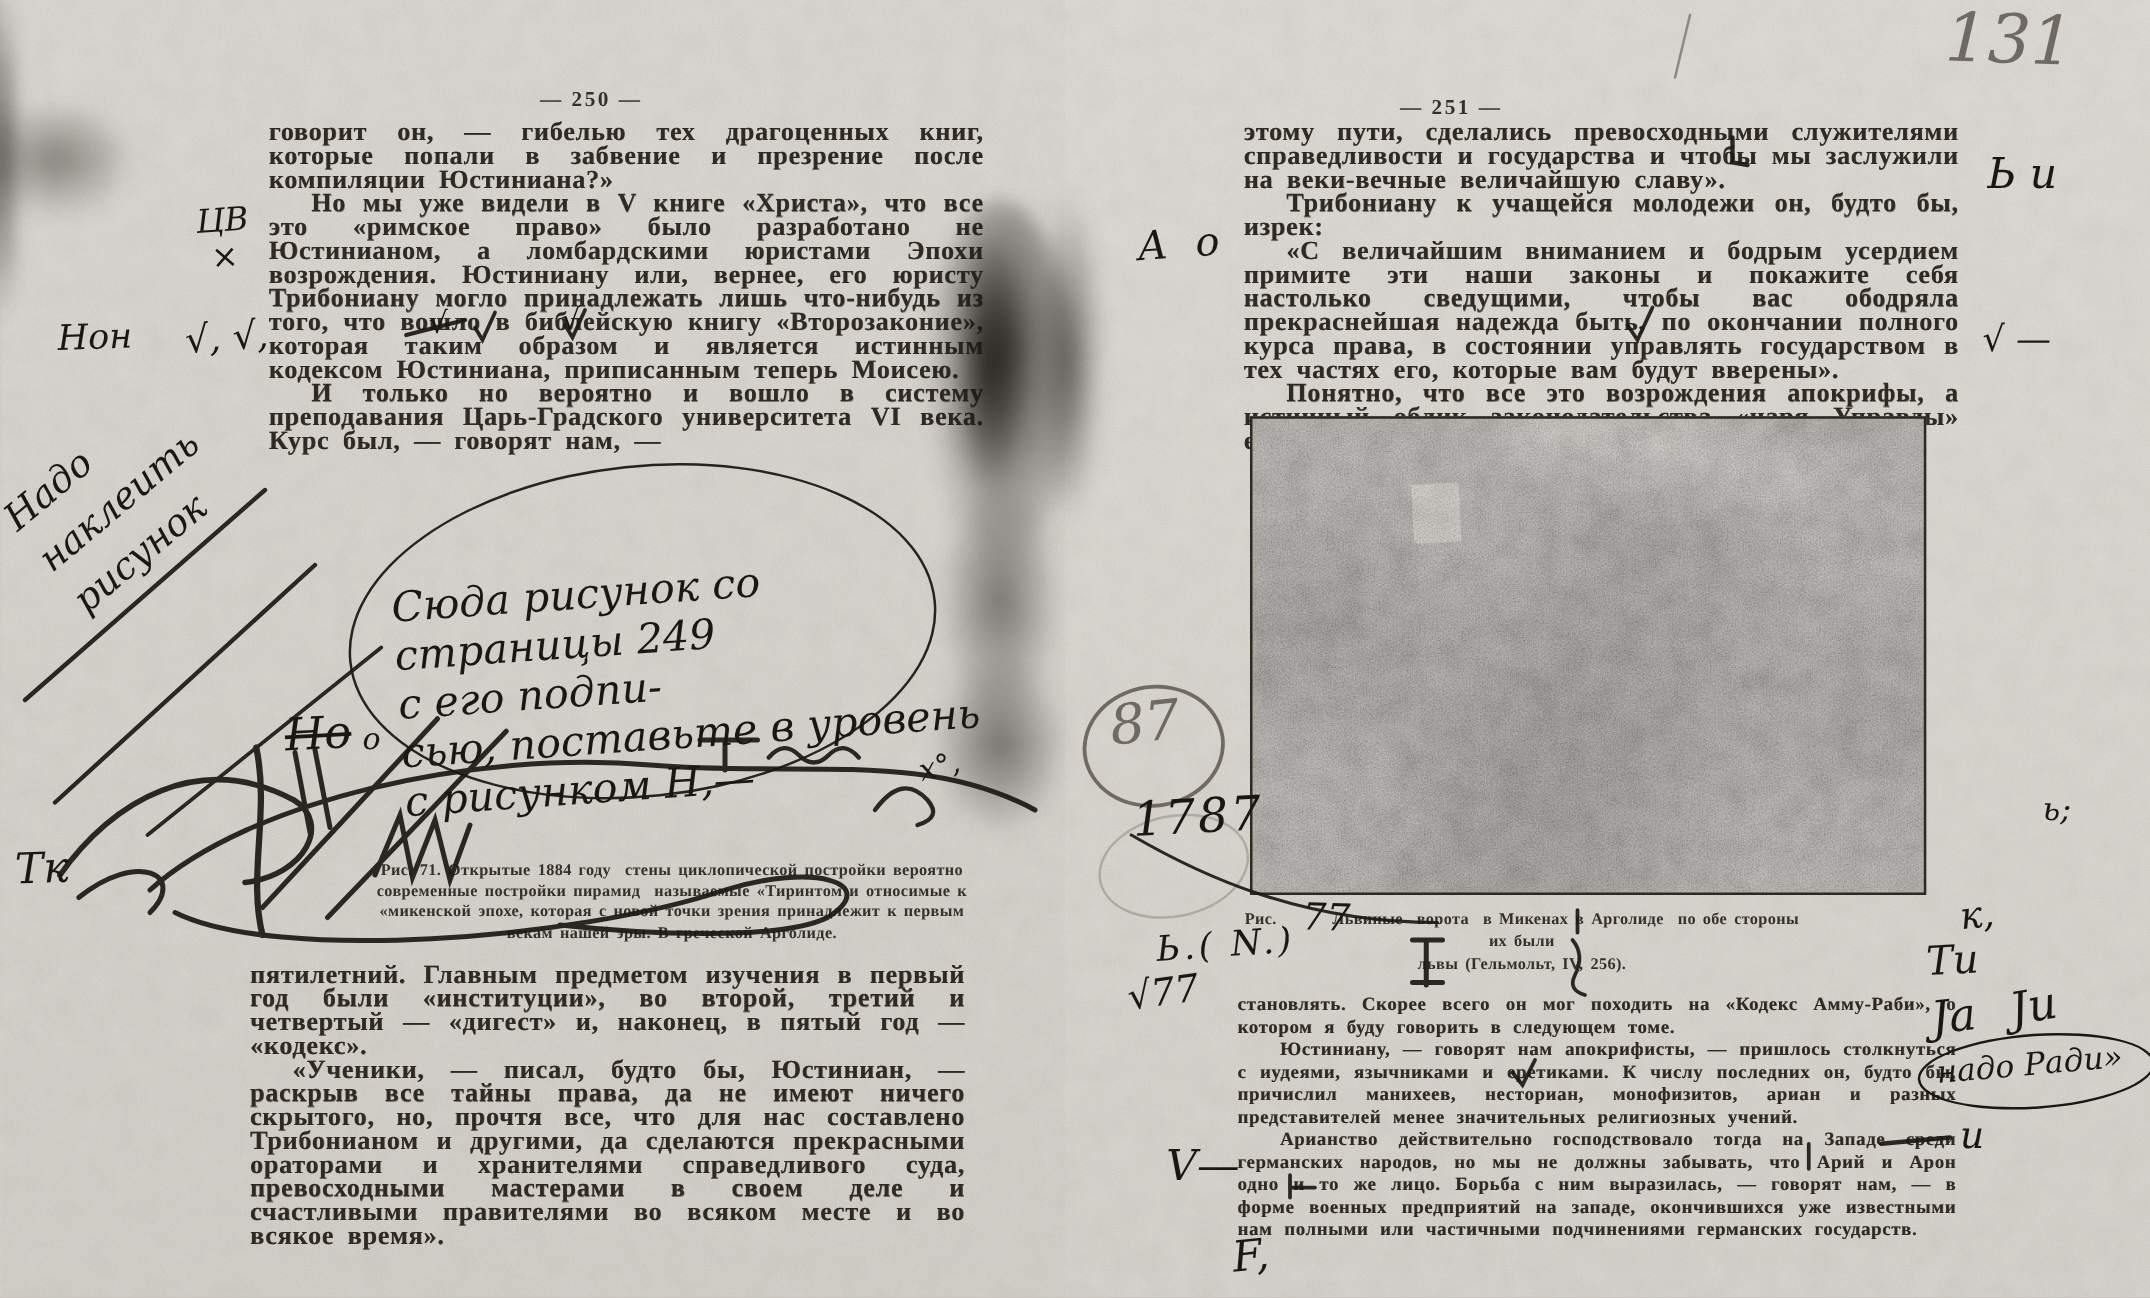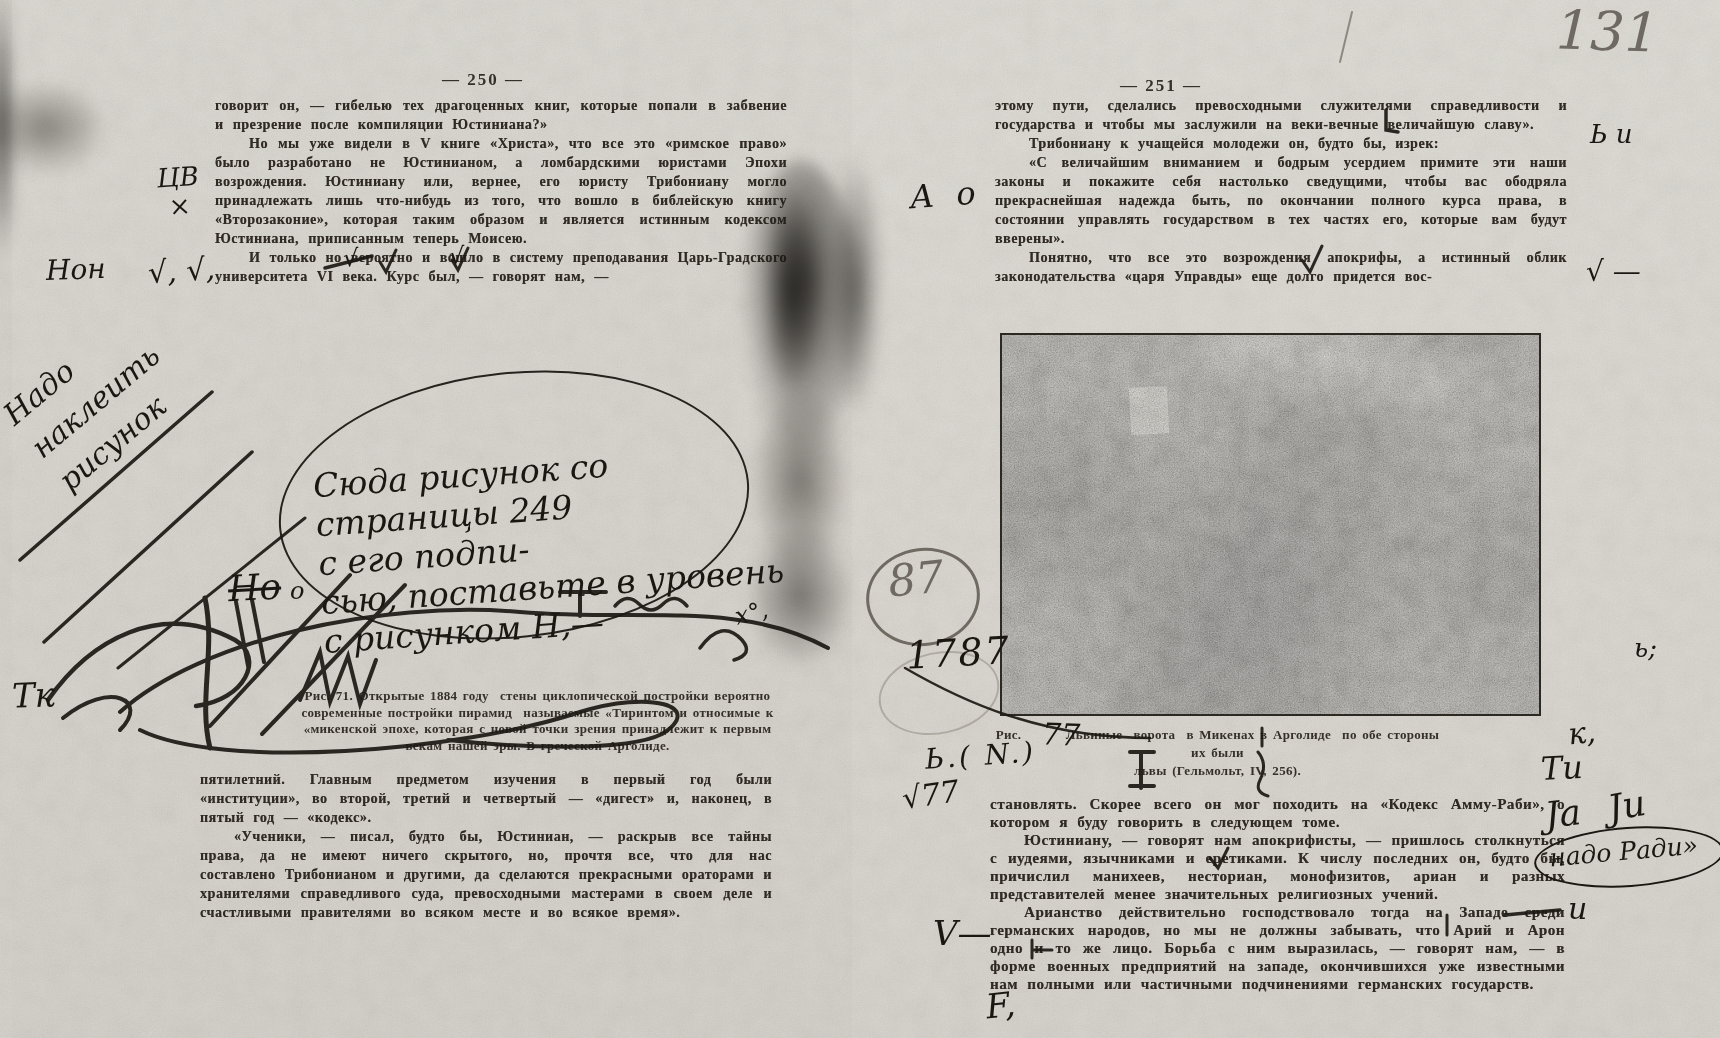--- a/index.html
+++ b/index.html
@@ -1,23 +1,23 @@
 <!DOCTYPE html>
 <html><head>
 <meta charset="utf-8">
 <style>
   html,body{margin:0;padding:0;background:#b9b6af;}
   .stage{position:relative;width:1720px;height:1038px;overflow:hidden;
          background:#d5d1ca;font-family:"Liberation Serif",serif;}
   .page{position:absolute;top:0;height:1038px;}
-  .page.left{left:12px;width:852px;background:linear-gradient(180deg,#dbd8d1,#d7d3cc 55%,#d3cfc8);padding-left:32px;}
+  .page.left{left:2px;width:852px;background:linear-gradient(180deg,#dbd8d1,#d7d3cc 55%,#d3cfc8);padding-left:32px;}
   .page.right{left:852px;width:868px;background:linear-gradient(180deg,#dedbd4,#dad6cf 60%,#d6d2cb);}
   .papernoise{position:absolute;left:0;top:0;z-index:1;pointer-events:none;}
   .pageno{position:absolute;z-index:3;font-weight:700;font-size:17px;color:#35302a;letter-spacing:2px;}
-  .textblock{position:absolute;z-index:3;font-weight:700;font-size:14px;line-height:19px;
+  .textblock{position:absolute;z-index:3;font-weight:700;font-size:21px;line-height:19px;
              color:#2f2a23;text-align:justify;letter-spacing:.55px;word-spacing:5px;
              text-shadow:.3px .3px 0 rgba(46,42,35,.55);}
   .textblock p{margin:0;}
   .textblock p.ind{text-indent:34px;}
   .textblock p.cont{text-indent:0;}
   .caption{position:absolute;z-index:3;font-weight:700;font-size:13px;line-height:16.5px;
            color:#35302a;text-align:center;white-space:pre-wrap;letter-spacing:.3px;word-spacing:2px;}
   .photo{position:absolute;left:1000px;top:333px;width:537px;height:379px;z-index:3;
          border:2px solid #2c2822;overflow:hidden;background-color:#8b8579;
          background-image:
@@ -138,21 +138,21 @@
 с его подпи-
 сью, поставьте в уровень
 с рисунком Н,—</span>
   <span class="hw strike" style="left:228px;top:568px;font-size:36px;transform:rotate(-3deg);">Но</span>
   <span class="hw" style="left:290px;top:578px;font-size:24px;">о</span>
   <span class="hw" style="left:12px;top:676px;font-size:34px;transform:rotate(-2deg);">Тк</span>
   <span class="hw" style="left:735px;top:600px;font-size:24px;transform:rotate(-14deg);">х°,</span>
   <span class="hw pencil" style="left:888px;top:554px;font-size:44px;transform:rotate(-6deg);">87</span>
   <span class="hw" style="left:906px;top:632px;font-size:38px;transform:rotate(-3deg);letter-spacing:2px;">1787</span>
   <span class="hw" style="left:910px;top:178px;font-size:32px;transform:rotate(-4deg);word-spacing:12px;">А о</span>
-  <span class="hw" style="left:1590px;top:120px;font-size:26px;">Ь и</span>
+  <span class="hw" style="left:1590px;top:120px;font-size:34px;">Ь и</span>
   <span class="hw" style="left:1586px;top:256px;font-size:28px;">√ —</span>
   <span class="hw" style="left:925px;top:740px;font-size:28px;transform:rotate(-4deg);letter-spacing:3px;">Ь.( N.)</span>
   <span class="hw" style="left:902px;top:778px;font-size:30px;transform:rotate(-8deg);">√77</span>
   <span class="hw" style="left:1042px;top:718px;font-size:30px;transform:rotate(2deg);">77</span>
   <span class="hw" style="left:1634px;top:634px;font-size:26px;">ь;</span>
   <span class="hw" style="left:1568px;top:716px;font-size:30px;transform:rotate(-6deg);">к,</span>
   <span class="hw" style="left:1541px;top:751px;font-size:32px;transform:rotate(-3deg);">Ти</span>
   <span class="hw" style="left:1545px;top:794px;font-size:36px;transform:rotate(-6deg);">Ja</span>
   <span class="hw" style="left:1608px;top:786px;font-size:36px;transform:rotate(-10deg);">Ju</span>
   <span class="hw" style="left:1549px;top:838px;font-size:25px;transform:rotate(-5deg);">надо Ради»</span>

